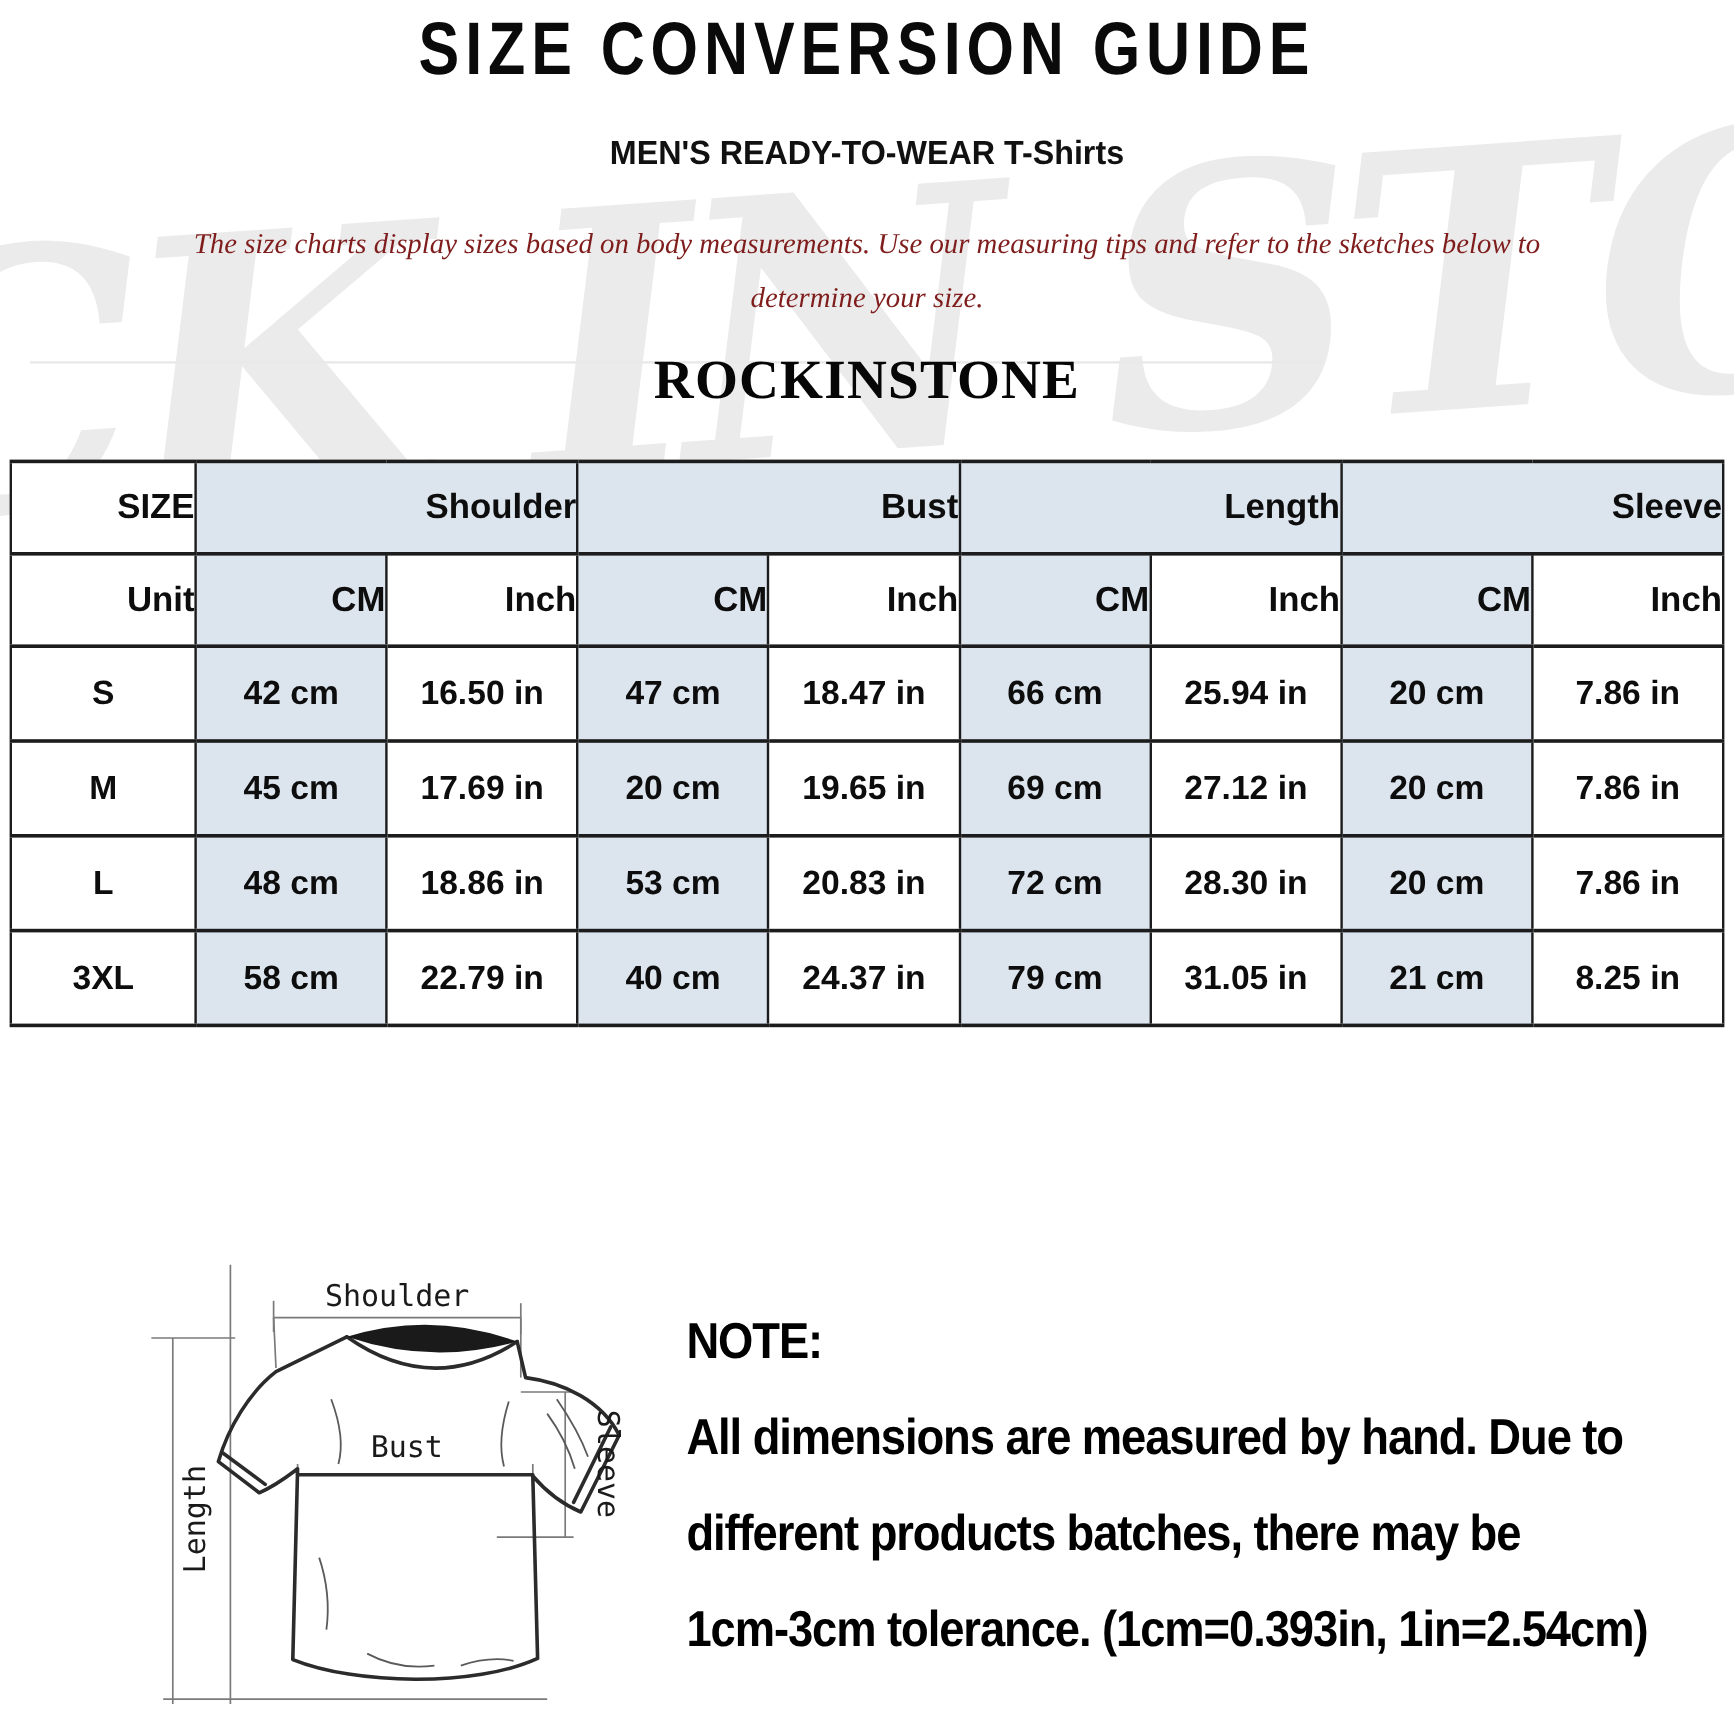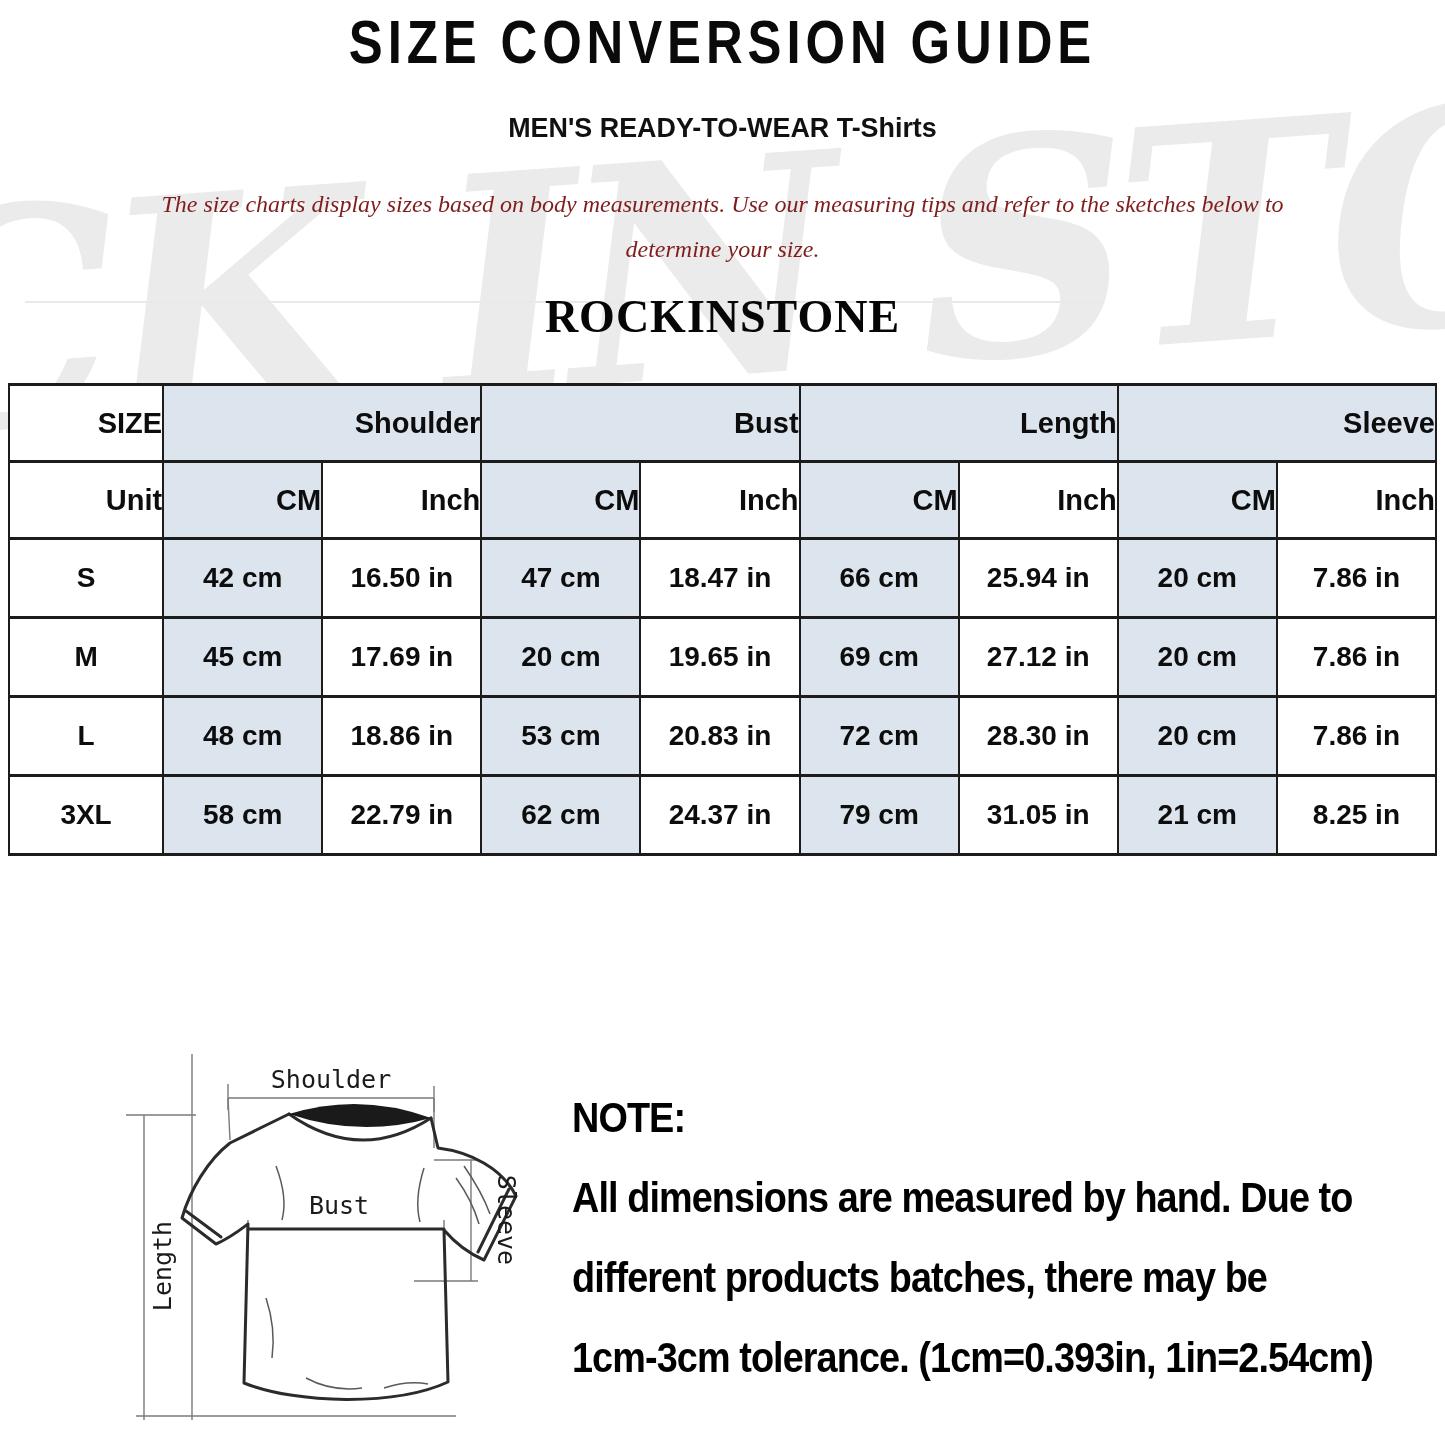--- a/index.html
+++ b/index.html
@@ -226,21 +226,21 @@
           <td class="">20.83 in</td>
           <td class="blue">72 cm</td>
           <td class="">28.30 in</td>
           <td class="blue">20 cm</td>
           <td class="">7.86 in</td>
         </tr>
         <tr>
           <td>3XL</td>
           <td class="blue">58 cm</td>
           <td class="">22.79 in</td>
-          <td class="blue">62 cm</td>
+          <td class="blue">40 cm</td>
           <td class="">24.37 in</td>
           <td class="blue">79 cm</td>
           <td class="">31.05 in</td>
           <td class="blue">21 cm</td>
           <td class="">8.25 in</td>
         </tr>
       </tbody>
     </table>
 
   <div class="diagram">

